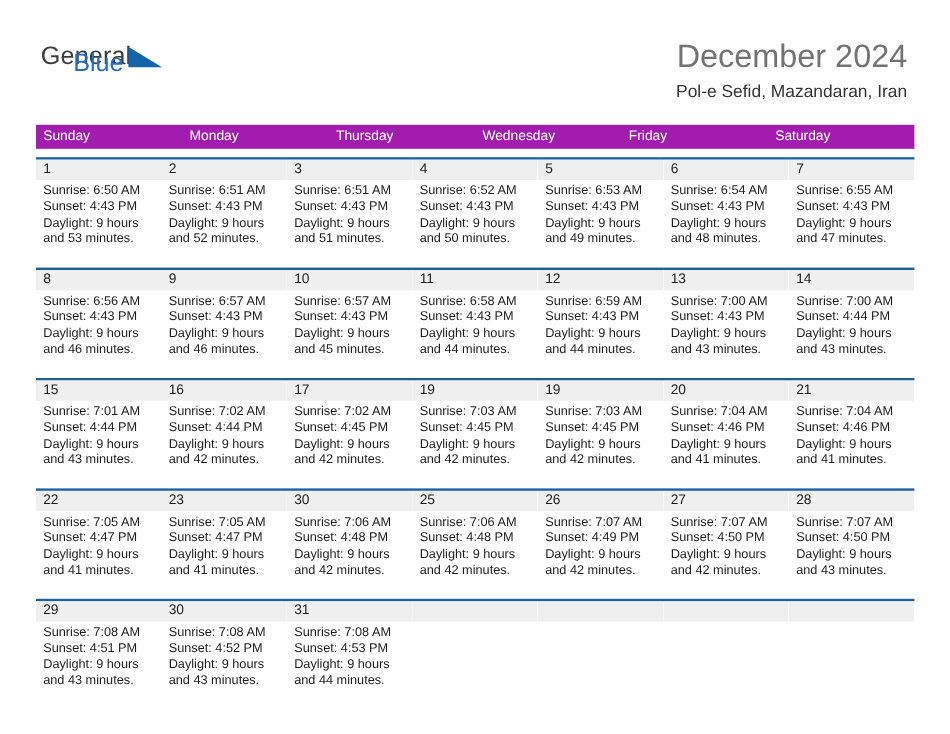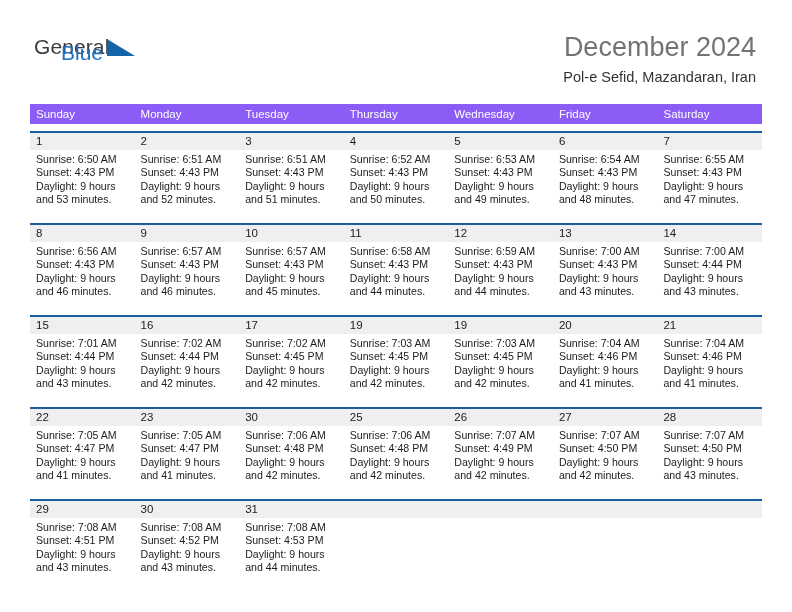--- a/index.html
+++ b/index.html
@@ -88,21 +88,21 @@
 
   
   .calendar {
     position: absolute;
     left: 30px;
     top: 104px;
     width: 732px;
   }
   .weekday-header {
     display: flex;
-    background: #8b5cf6;
+    background: #a21caf;
     height: 20px;
   }
   .weekday-cell {
     flex: 1 1 0;
     color: #ffffff;
     font-size: 11.5px;
     line-height: 20px;
     padding-left: 6px;
     box-sizing: border-box;
     white-space: nowrap;
@@ -166,21 +166,20 @@
       <div class="cal-subtitle">Pol-e Sefid, Mazandaran, Iran</div>
     </div>
 
   </div>
 
   <div class="calendar">
 
     <div class="weekday-header">
       <div class="weekday-cell">Sunday</div>
       <div class="weekday-cell">Monday</div>
-      <div class="weekday-cell">Tuesday</div>
       <div class="weekday-cell">Thursday</div>
       <div class="weekday-cell">Wednesday</div>
       <div class="weekday-cell">Friday</div>
       <div class="weekday-cell">Saturday</div>
     </div>
 
     <div class="week-row">
       <div class="week-inner">
         <div class="day-cell">
           <div class="day-number-band">1</div>

